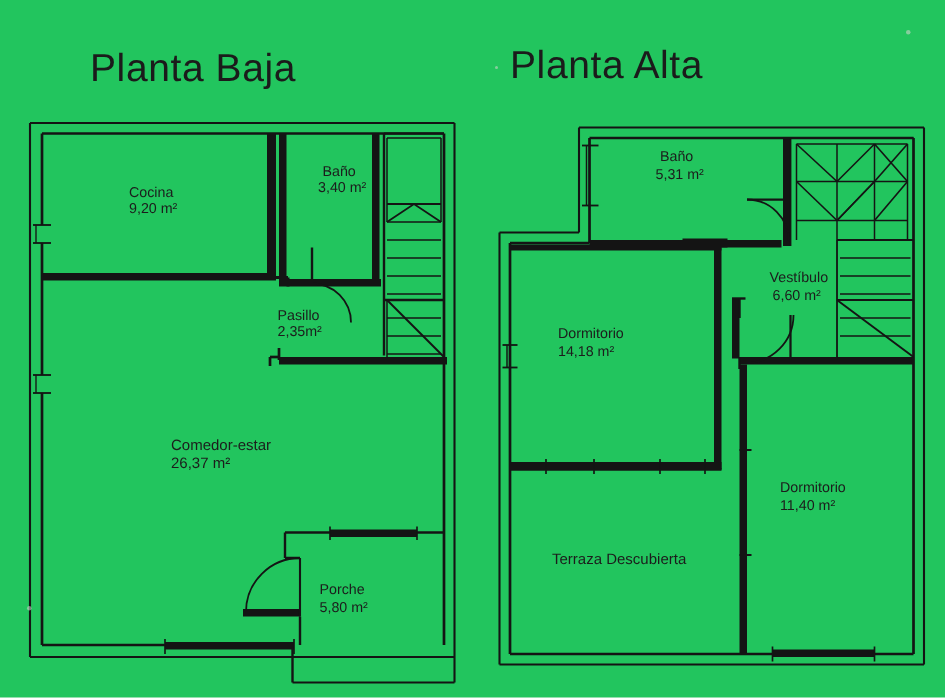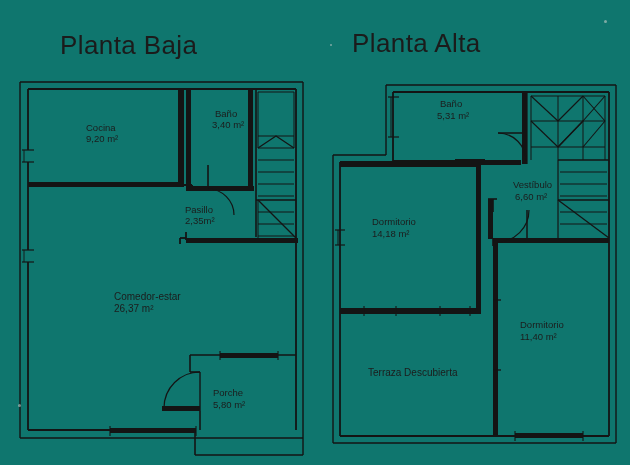--- a/index.html
+++ b/index.html
@@ -4,34 +4,34 @@
 <style>
   html, body {
     margin: 0;
     padding: 0;
     background: #f2f1ef;
   }
   #page {
     position: relative;
     width: 630px;
     height: 465px;
-    background: #0f766e;
+    background: #22c55e;
     overflow: hidden;
     font-family: "Liberation Sans", sans-serif;
   }
   .plan-title {
     position: absolute;
     font-family: "Liberation Sans", sans-serif;
     font-size: 26px;
     color: #1b1b1b;
     letter-spacing: 0.4px;
     white-space: nowrap;
   }
   #title-baja { left: 60px; top: 30px; }
-  #title-alta { left: 352px; top: 28px; }
+  #title-alta { left: 340px; top: 28px; }
 
   svg { position: absolute; left: 0; top: 0; }
 
   .room-label {
     font-family: "Liberation Sans", sans-serif;
     font-size: 9.5px;
     fill: #1c1c1c;
   }
   .room-label.wide {
     font-size: 10px;

